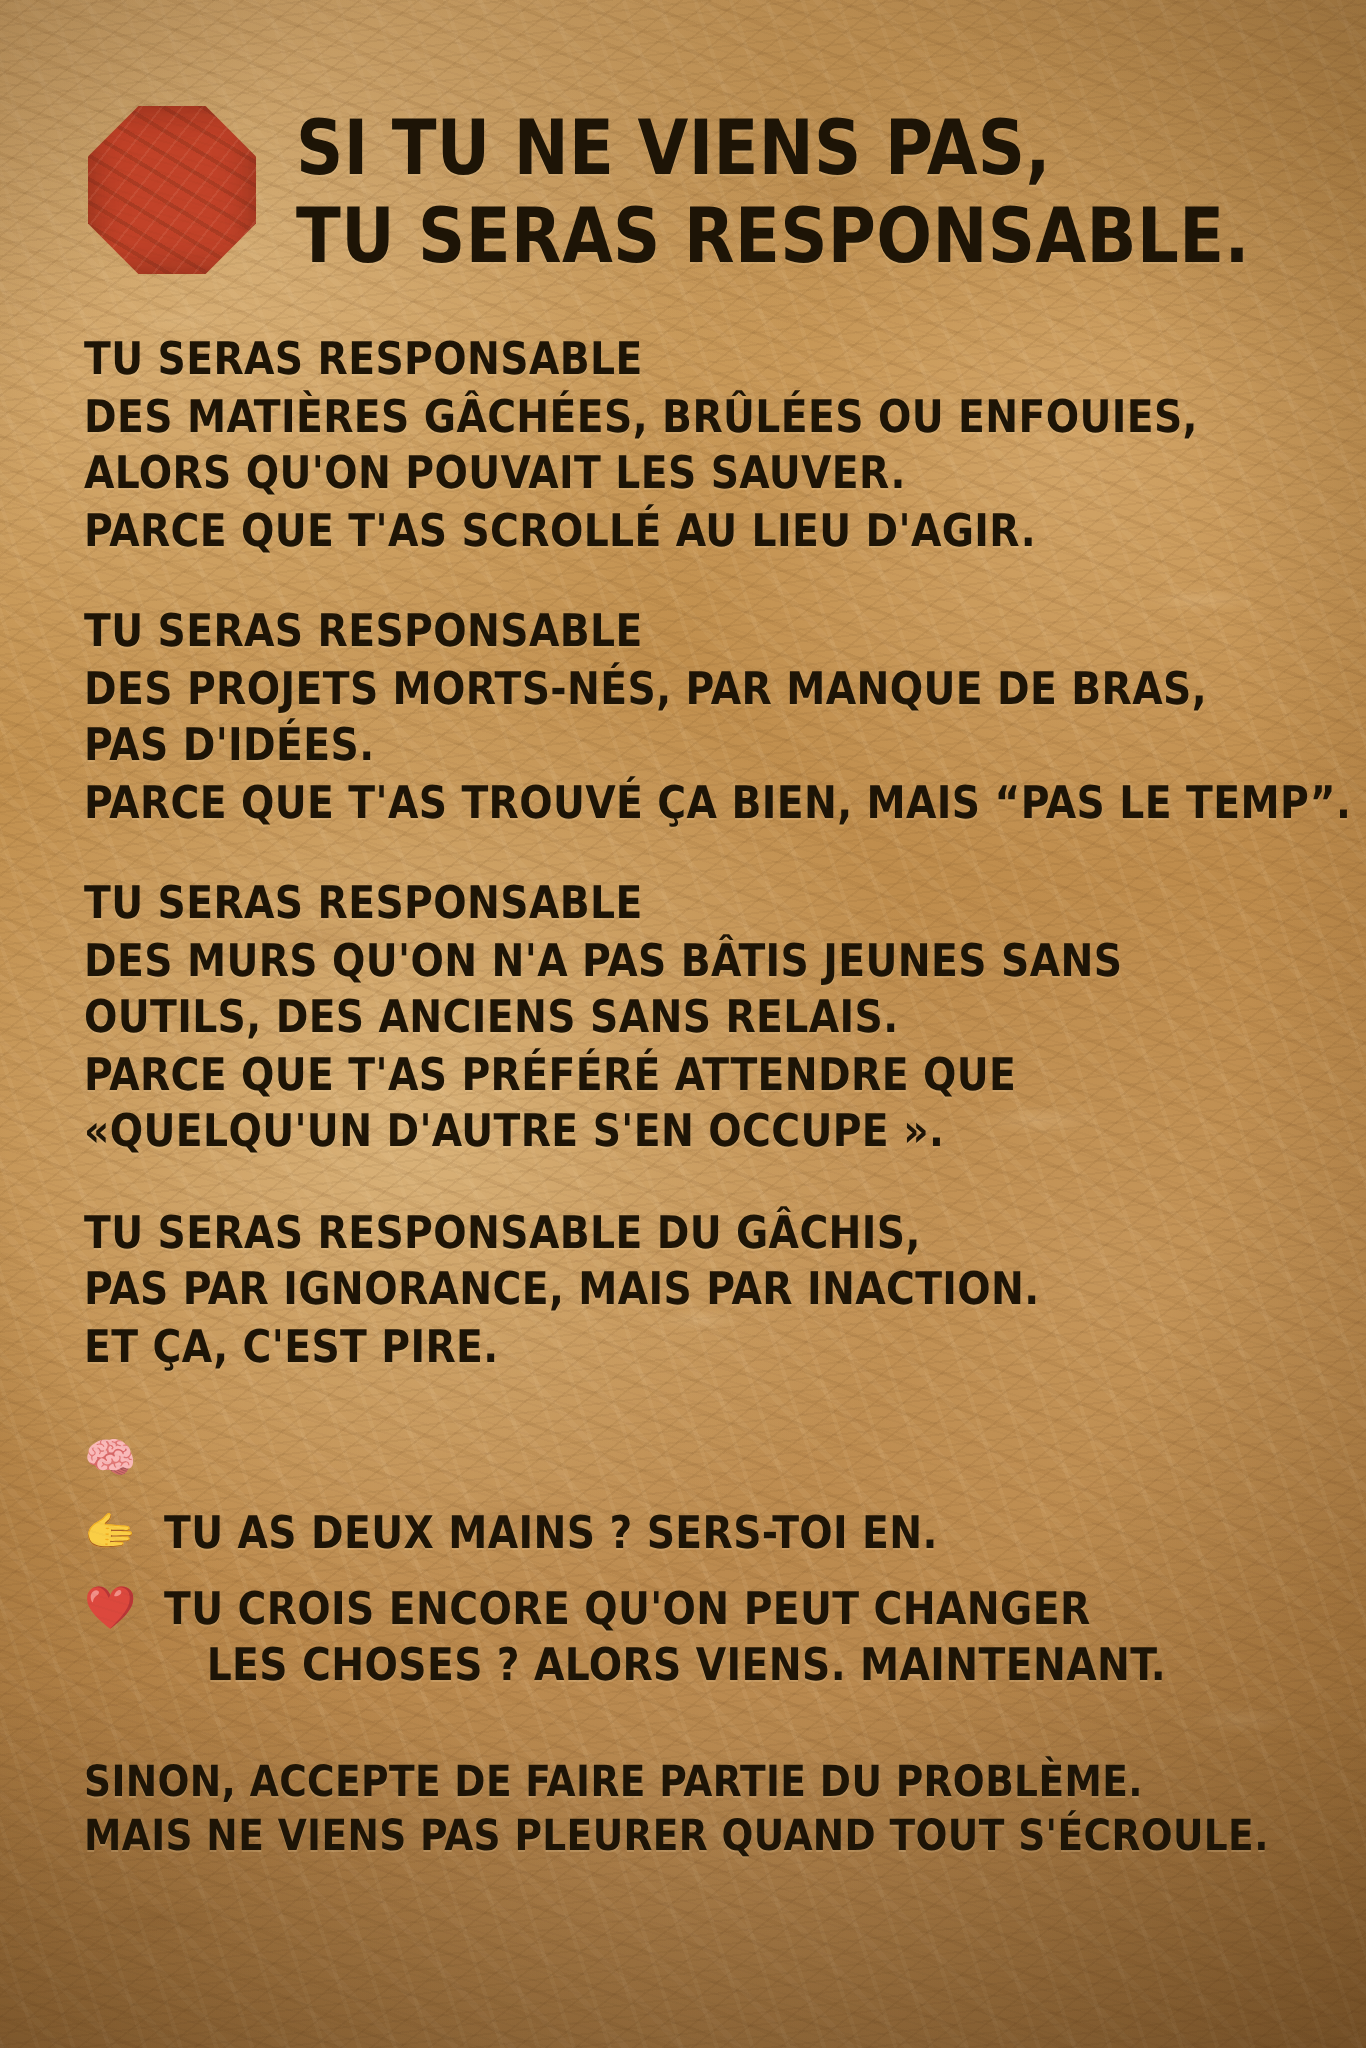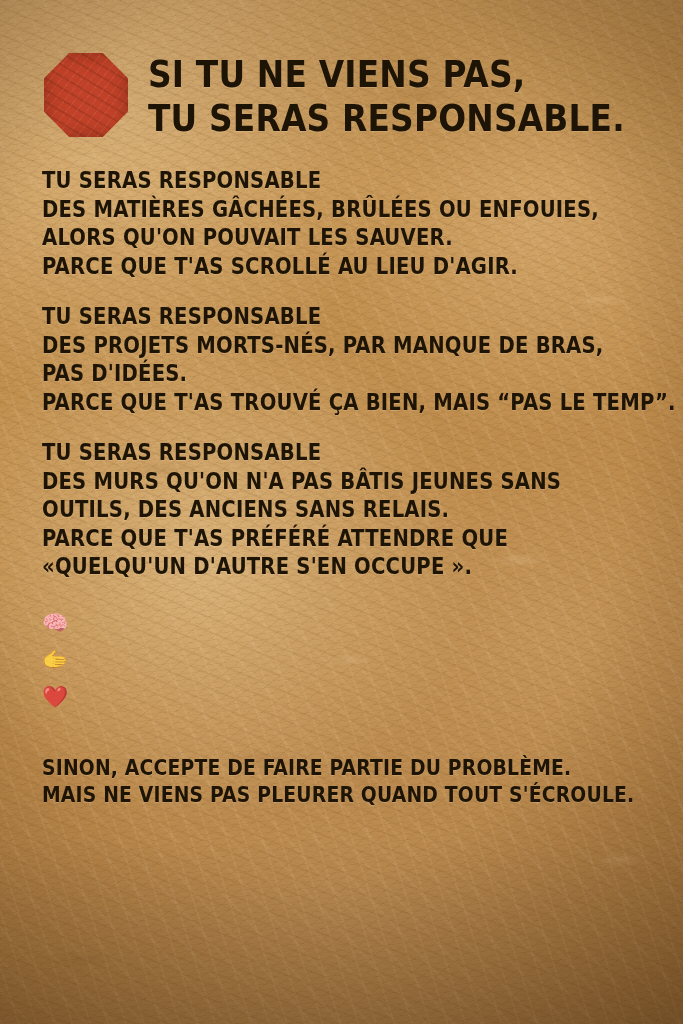--- a/index.html
+++ b/index.html
@@ -156,21 +156,21 @@
   }
   .bullet-text .line {
     white-space: normal;
   }
   .bullet-text .indent {
     padding-left: 22px;
   }
 
   
   .footer {
-    margin-top: 43px;
+    margin-top: 30px;
   }
   .footer .line {
     font-size: 21.5px;
     line-height: 27.5px;
   }
 
   
   .grain-over {
     position: absolute;
     inset: 0;
@@ -218,33 +218,45 @@
       </div>
 
       <div class="block">
         <div class="stencil line">TU SERAS RESPONSABLE</div>
         <div class="stencil line">DES MURS QU'ON N'A PAS BÂTIS JEUNES SANS</div>
         <div class="stencil line">OUTILS, DES ANCIENS SANS RELAIS.</div>
         <div class="stencil line">PARCE QUE T'AS PRÉFÉRÉ ATTENDRE QUE</div>
         <div class="stencil line">«QUELQU'UN D'AUTRE S'EN OCCUPE ».</div>
       </div>
 
+      <div class="block">
+        <div class="stencil line">TU SERAS RESPONSABLE DU GÂCHIS,</div>
+        <div class="stencil line">PAS PAR IGNORANCE, MAIS PAR INACTION.</div>
+        <div class="stencil line">ET ÇA, C'EST PIRE.</div>
+      </div>
 
       <div class="bullets">
 
         <div class="bullet">
           <div class="bullet-icon">🧠</div>
         </div>
 
         <div class="bullet">
           <div class="bullet-icon">🫱</div>
+          <div class="bullet-text">
+            <div class="stencil line">TU AS DEUX MAINS ? SERS-TOI EN.</div>
+          </div>
         </div>
 
         <div class="bullet">
           <div class="bullet-icon">❤️</div>
+          <div class="bullet-text">
+            <div class="stencil line">TU CROIS ENCORE QU'ON PEUT CHANGER</div>
+            <div class="stencil line indent">LES CHOSES ? ALORS VIENS. MAINTENANT.</div>
+          </div>
         </div>
 
       </div>
 
       <div class="footer">
         <div class="stencil line">SINON, ACCEPTE DE FAIRE PARTIE DU PROBLÈME.</div>
         <div class="stencil line">MAIS NE VIENS PAS PLEURER QUAND TOUT S'ÉCROULE.</div>
       </div>
 
     </div>

